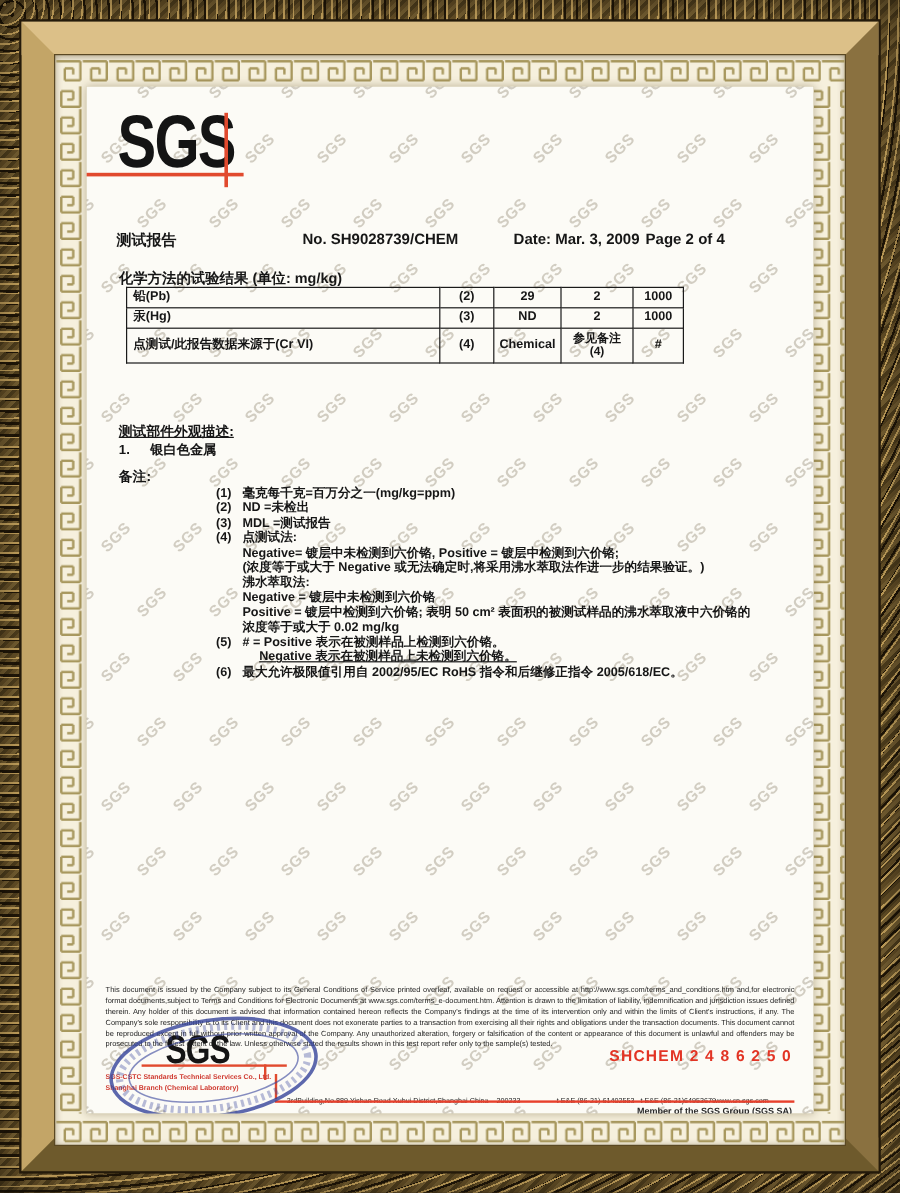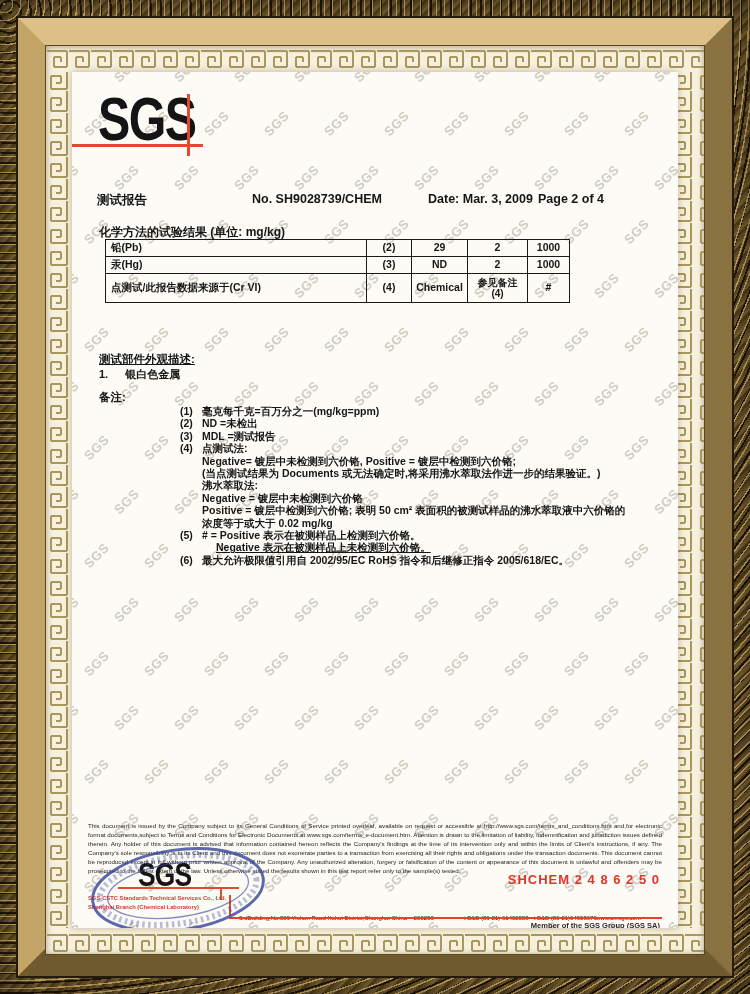--- a/index.html
+++ b/index.html
@@ -345,21 +345,21 @@
       <span class="desc">银白色金属</span>
     </div>
 
     <div class="abs notes-heading">备注:</div>
     <div class="notes">
       <div class="nline"><span class="nnum">(1)</span><span>毫克每千克=百万分之一(mg/kg=ppm)</span></div>
       <div class="nline"><span class="nnum">(2)</span><span>ND =未检出</span></div>
       <div class="nline"><span class="nnum">(3)</span><span>MDL =测试报告</span></div>
       <div class="nline"><span class="nnum">(4)</span><span>点测试法:</span></div>
       <div class="nline"><span class="nnum"></span><span>Negative= 镀层中未检测到六价铬, Positive = 镀层中检测到六价铬;</span></div>
-      <div class="nline"><span class="nnum"></span><span>(当点测试结果为 Documents 或无法确定时,将采用沸水萃取法作进一步的结果验证。)</span></div>
+      <div class="nline"><span class="nnum"></span><span>(浓度等于或大于 Negative 或无法确定时,将采用沸水萃取法作进一步的结果验证。)</span></div>
       <div class="nline"><span class="nnum"></span><span>沸水萃取法:</span></div>
       <div class="nline"><span class="nnum"></span><span>Negative = 镀层中未检测到六价铬</span></div>
       <div class="nline"><span class="nnum"></span><span>Positive = 镀层中检测到六价铬; 表明 50 cm² 表面积的被测试样品的沸水萃取液中六价铬的</span></div>
       <div class="nline"><span class="nnum"></span><span>浓度等于或大于 0.02 mg/kg</span></div>
       <div class="nline"><span class="nnum">(5)</span><span># = Positive 表示在被测样品上检测到六价铬。</span></div>
       <div class="nline ind2"><span class="nnum"></span><span>Negative 表示在被测样品上未检测到六价铬。</span></div>
       <div class="nline"><span class="nnum">(6)</span><span>最大允许极限值引用自 2002/95/EC RoHS 指令和后继修正指令 2005/618/EC。</span></div>
     </div>
 
     <div class="legal">This document is issued by the Company subject to its General Conditions of Service printed overleaf, available on request or accessible at http://www.sgs.com/terms_and_conditions.htm and,for electronic format documents,subject to Terms and Conditions for Electronic Documents at www.sgs.com/terms_e-document.htm. Attention is drawn to the limitation of liability, indemnification and jurisdiction issues defined therein. Any holder of this document is advised that information contained hereon reflects the Company's findings at the time of its intervention only and within the limits of Client's instructions, if any. The Company's sole responsibility is to its Client and this document does not exonerate parties to a transaction from exercising all their rights and obligations under the transaction documents. This document cannot be reproduced except in full,without prior written approval of the Company. Any unauthorized alteration, forgery or falsification of the content or appearance of this document is unlawful and offenders may be prosecuted to the fullest extent of the law. Unless otherwise stated the results shown in this test report refer only to the sample(s) tested.</div>

